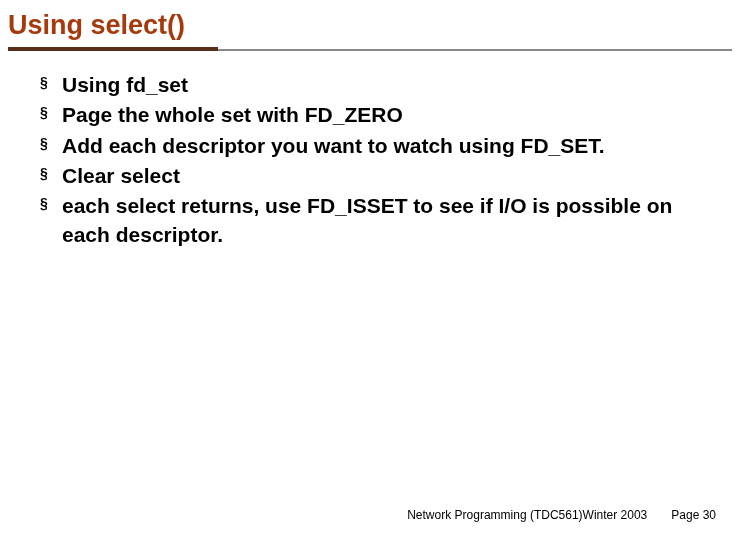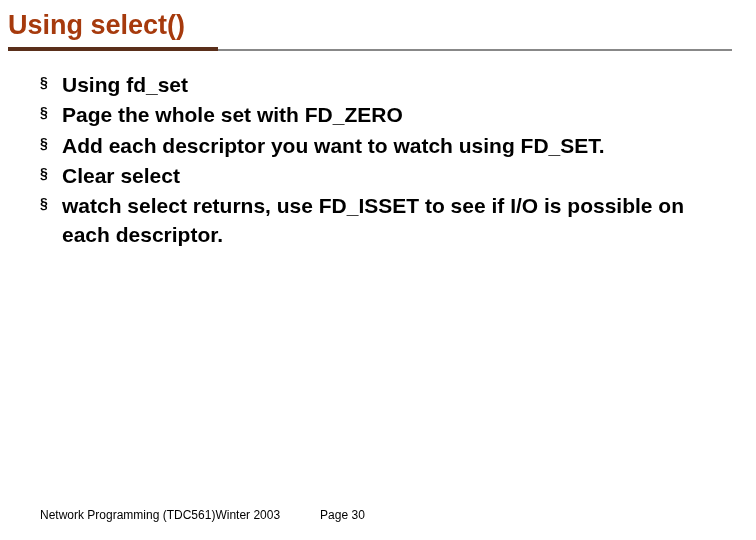--- a/index.html
+++ b/index.html
@@ -8,22 +8,22 @@
   .title-block { padding: 10px 24px 0 8px; }
   .title { font-size: 27px; font-weight: bold; color: #a63a0d; }
   .rule-row { margin-top: 6px; display: flex; align-items: center; }
   .rule-dark { width: 210px; height: 4px; background: #5a2f1a; }
   .rule-light { flex: 1; height: 2px; background: #888; margin-top: 1px; }
   .content { padding: 20px 40px 0 40px; }
   .bullets { list-style: none; }
   .bullets li { font-size: 21px; line-height: 1.35; font-weight: bold; margin-bottom: 2px; position: relative; padding-left: 22px; }
   .bullets li .normal { font-weight: bold; }
   .bullet-mark { position: absolute; left: 0; top: 2px; font-size: 14px; color: #000; }
-  .footer { position: absolute; bottom: 18px; left: 0; right: 0; display: flex; justify-content: flex-start; padding: 0 40px; font-size: 12px; color: #000; margin-top: 43px; }
-  .footer .right { display: flex; gap: 40px; }
+  .footer { position: absolute; bottom: 18px; left: 0; right: 0; display: flex; justify-content: flex-end; padding: 0 40px; font-size: 12px; color: #000; margin-top: 43px; }
+  .footer .right { display: flex; gap: 24px; }
 </style>
 </head>
 <body>
 
 <div class="slide">
   <div class="title-block">
     <div class="title">Using select()</div>
     <div class="rule-row">
       <div class="rule-dark"></div>
       <div class="rule-light"></div>
@@ -43,21 +43,21 @@
       <li>
         <span class="bullet-mark">§</span>
         <span>Add each descriptor you want to watch using </span><span class="normal">FD_SET.</span>
       </li>
       <li>
         <span class="bullet-mark">§</span>
         <span>Clear </span><span class="normal">select</span>
       </li>
       <li>
         <span class="bullet-mark">§</span>
-        <span>watch </span><span class="normal">select returns, use FD_ISSET to see if I/O is possible on each descriptor.</span>
+        <span>each </span><span class="normal">select returns, use FD_ISSET to see if I/O is possible on each descriptor.</span>
       </li>
     </ul>
   </div>
 
   <div class="footer">
     <div>Network Programming (TDC561)</div>
     <div class="right">
       <div>Winter 2003</div>
       <div>Page 30</div>
     </div>

